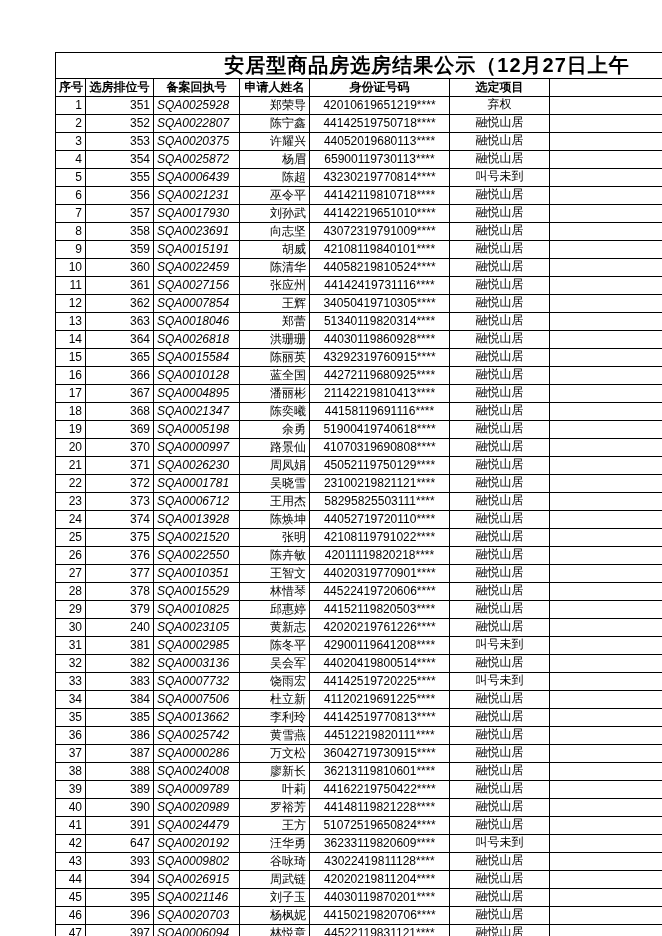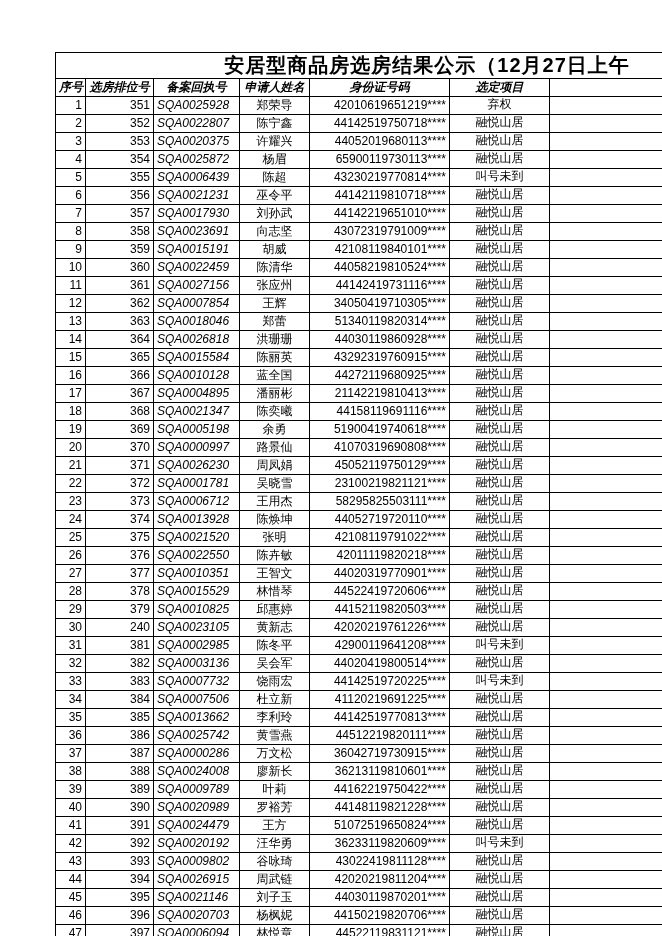--- a/index.html
+++ b/index.html
@@ -35,27 +35,26 @@
     font-size: 20px;
     font-weight: bold;
     height: 25px;
     line-height: 25px;
     text-align: center;
     letter-spacing: 1px;
   }
   tr.header-row th {
     font-weight: bold;
     text-align: center;
-    font-style: italic;
   }
   td.col0 { text-align: right; }
   td.col1 { text-align: right; }
   td.col2 { text-align: left; font-style: italic; }
-  td.col3 { text-align: center; font-family: Liberation Serif, serif; }
-  td.col4 { text-align: right; }
+  td.col3 { text-align: right; font-family: Liberation Serif, serif; }
+  td.col4 { text-align: center; }
   td.col5 { text-align: center; font-family: Liberation Mono, monospace; }
   td.col6 { text-align: left; }
 </style>
 </head>
 <body>
 
 <div class="sheet">
   <table class="results">
     <colgroup>
       <col style="width:30px">
@@ -445,21 +444,21 @@
           <td class="col0">41</td>
           <td class="col1">391</td>
           <td class="col2">SQA0024479</td>
           <td class="col3">王方</td>
           <td class="col4">51072519650824****</td>
           <td class="col5">融悦山居</td>
           <td class="col6"></td>
         </tr>
         <tr>
           <td class="col0">42</td>
-          <td class="col1">392</td>
+          <td class="col1">647</td>
           <td class="col2">SQA0020192</td>
           <td class="col3">汪华勇</td>
           <td class="col4">36233119820609****</td>
           <td class="col5">叫号未到</td>
           <td class="col6"></td>
         </tr>
         <tr>
           <td class="col0">43</td>
           <td class="col1">393</td>
           <td class="col2">SQA0009802</td>

